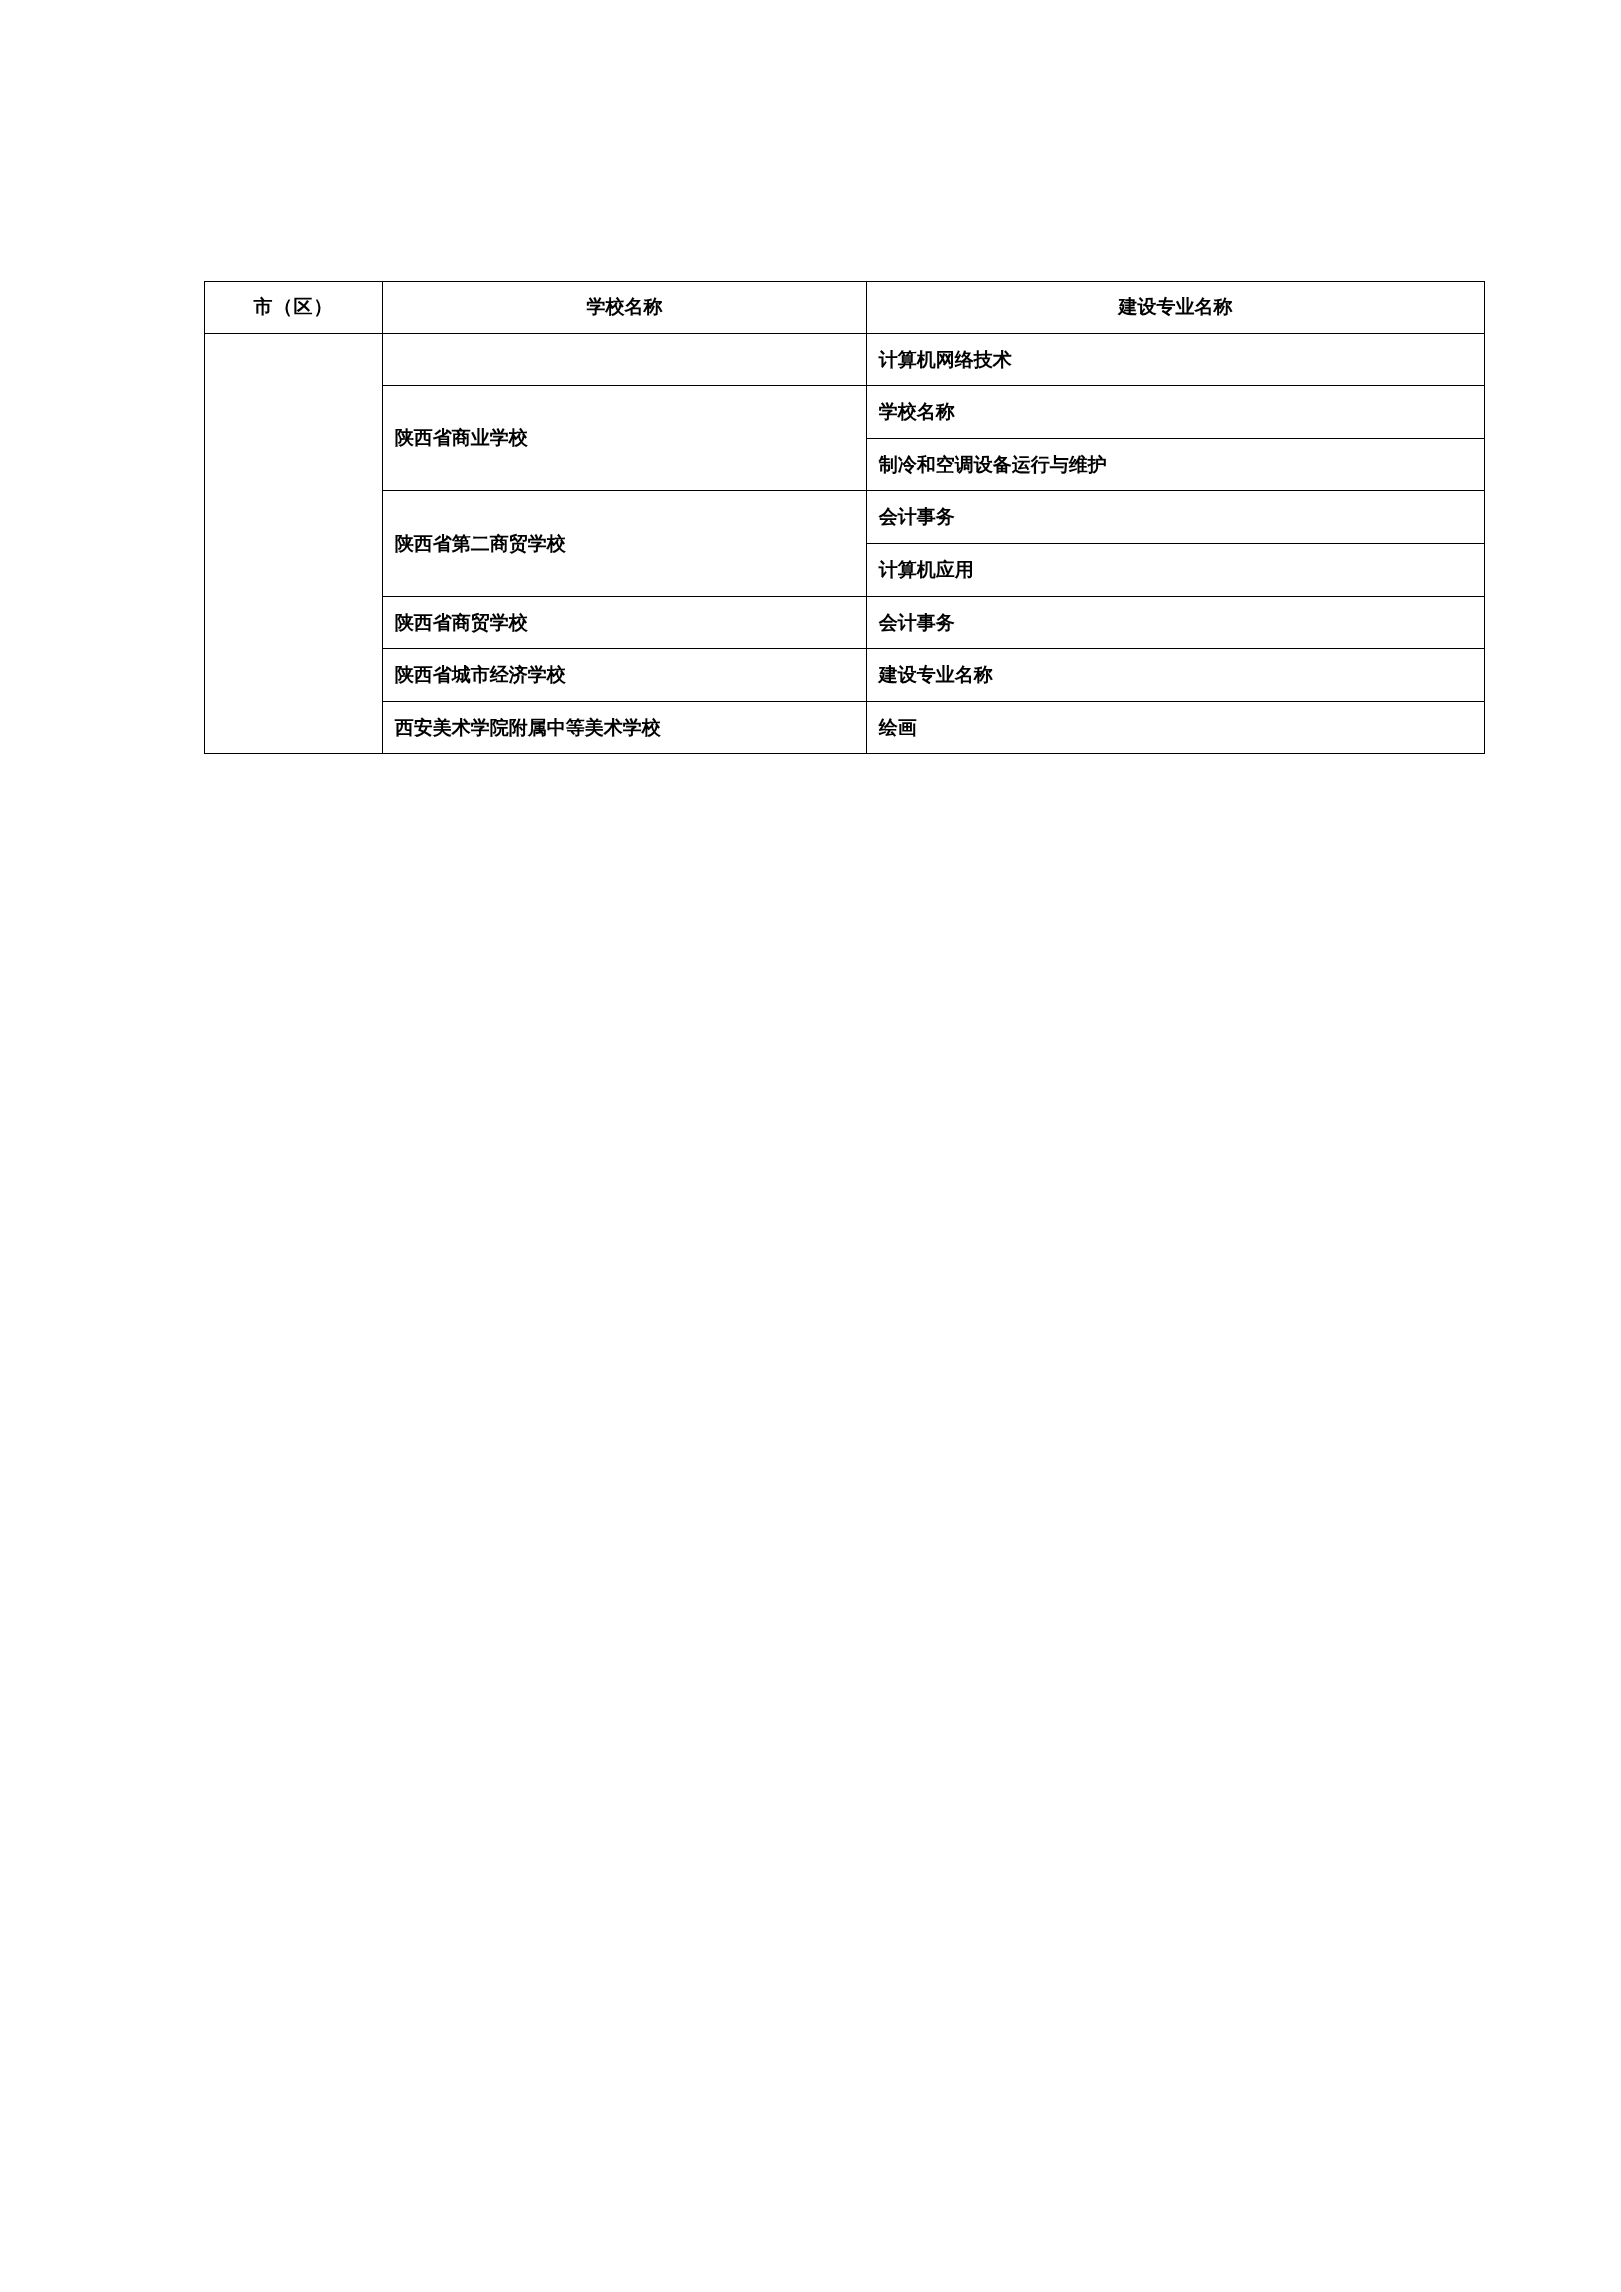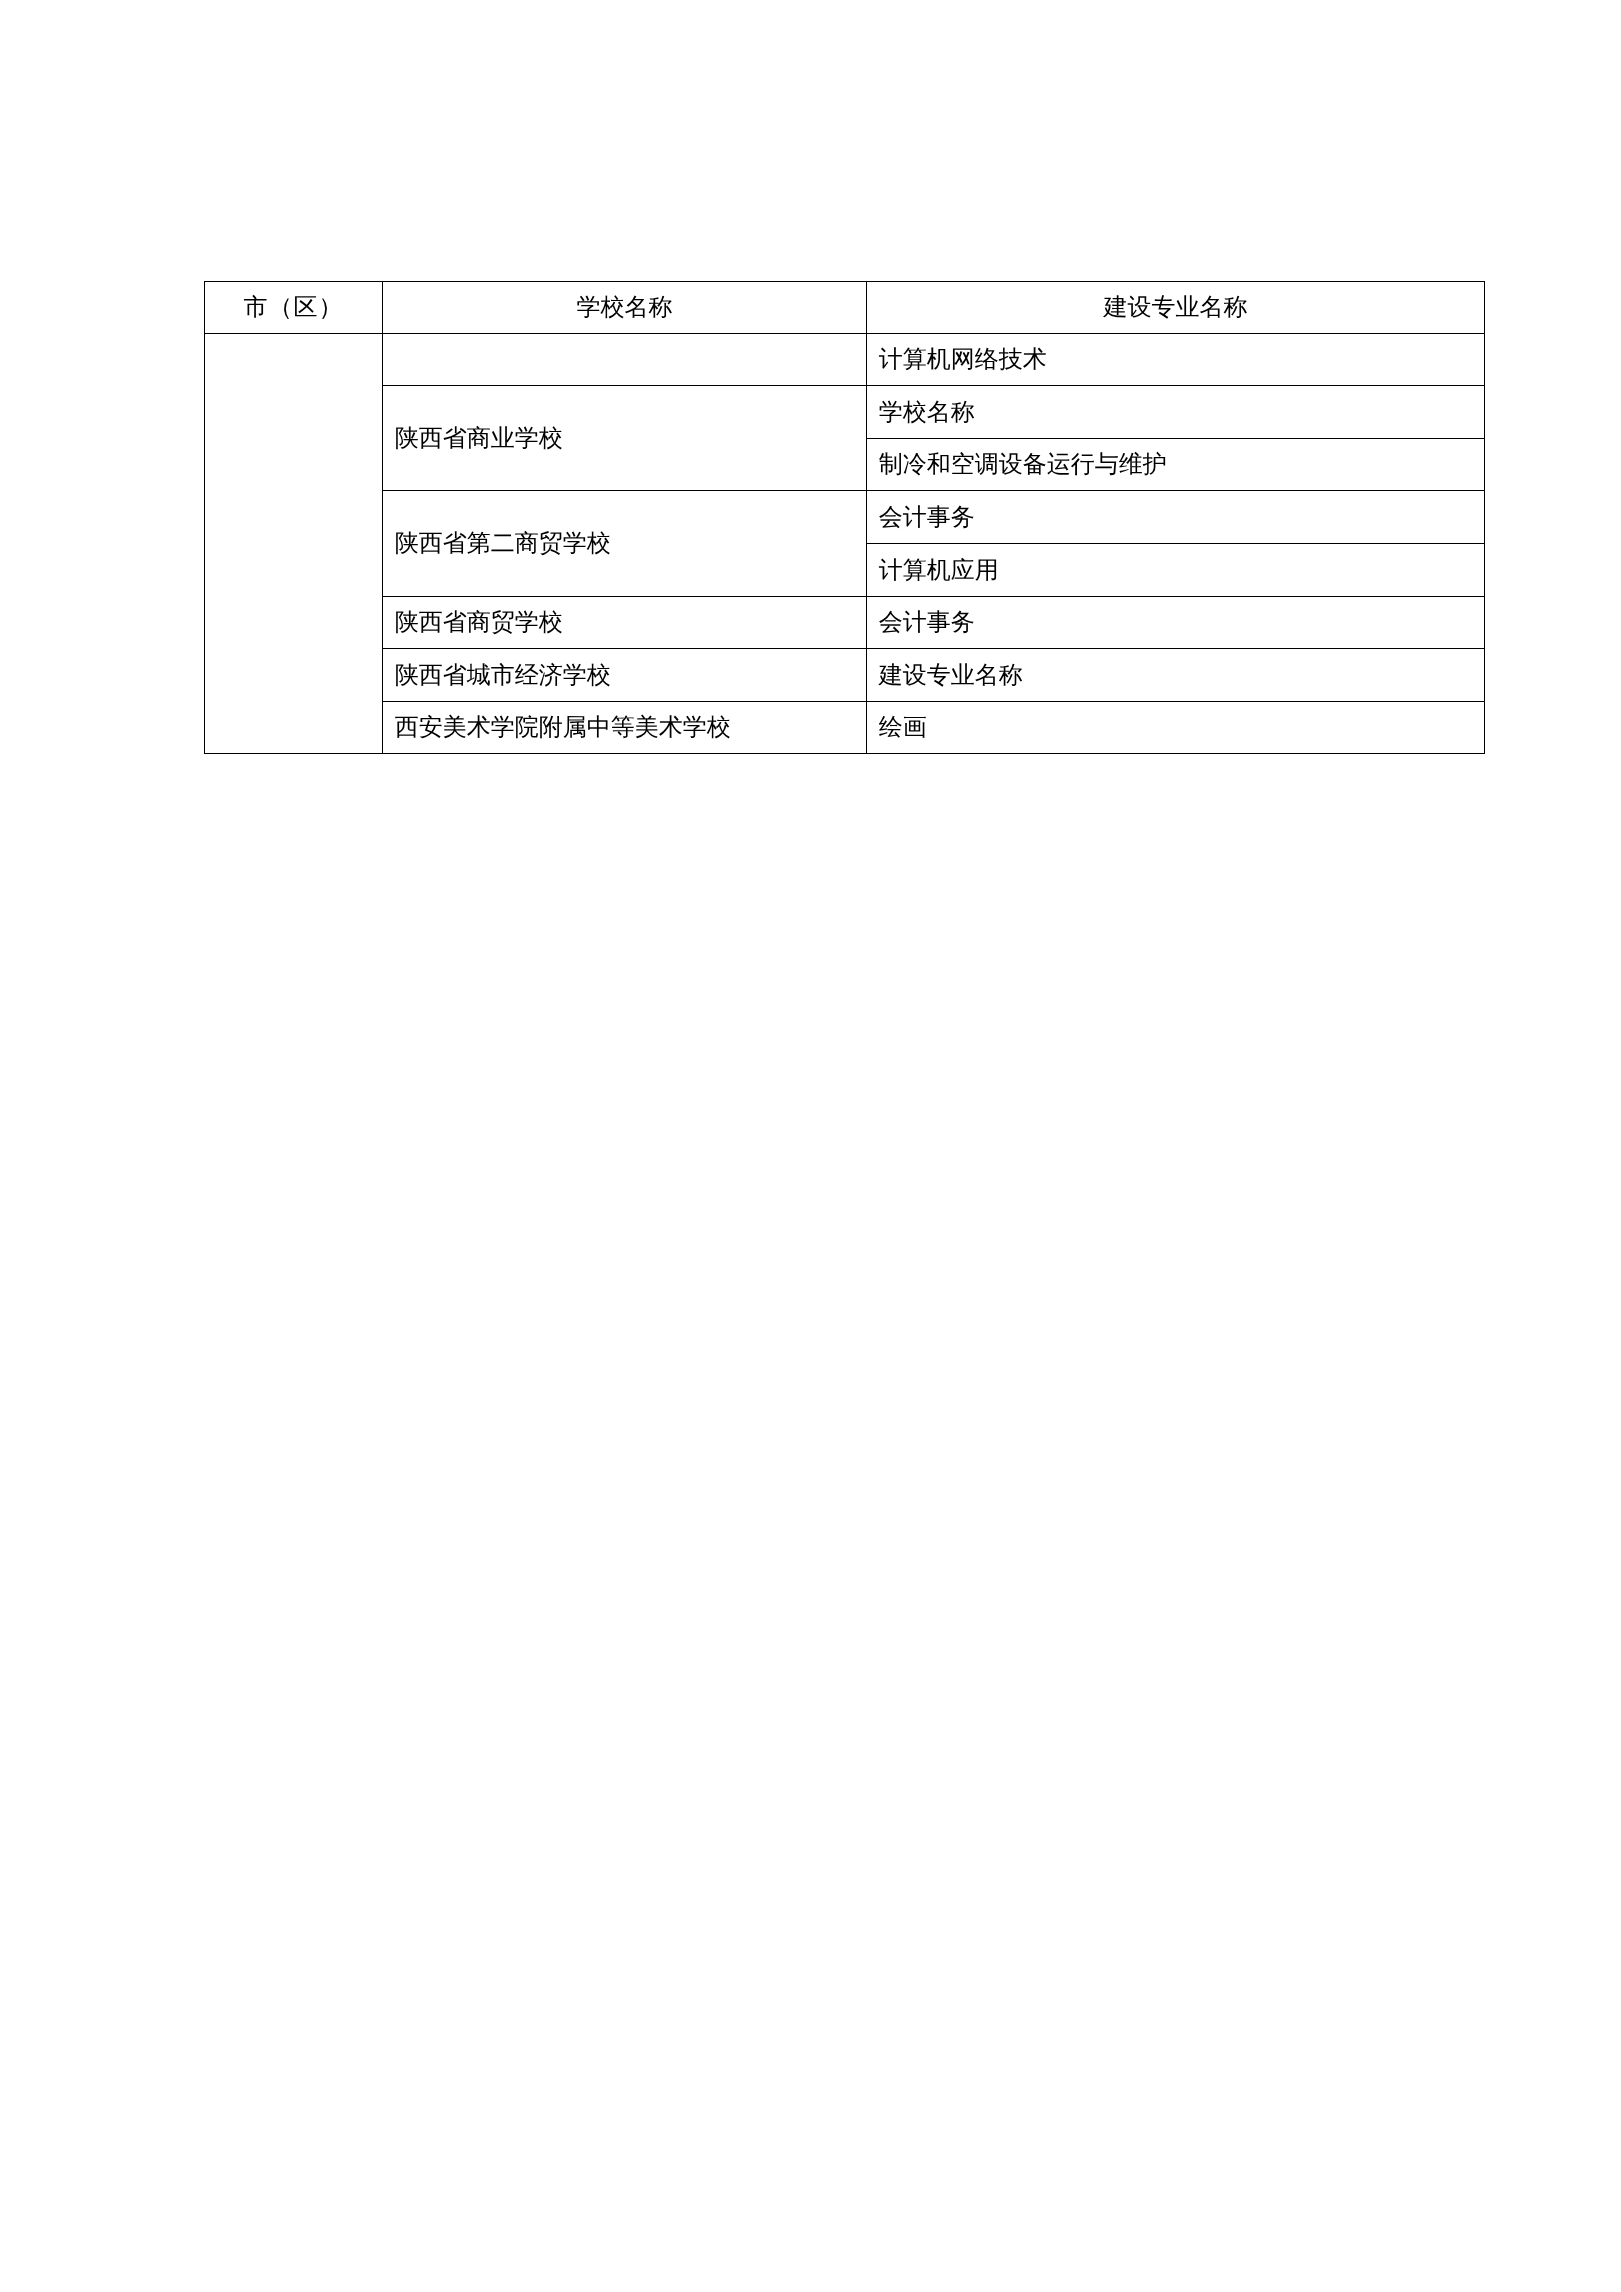--- a/index.html
+++ b/index.html
@@ -29,22 +29,22 @@
     width: 1215px;
   }
   table.doc-table {
     border-collapse: collapse;
     width: 1215px;
     table-layout: fixed;
   }
   table.doc-table td,
   table.doc-table th {
     border: 1.6px solid #000000;
-    font-weight: normal;
-    font-size: 24px;
+    font-weight: bold;
+    font-size: 19px;
     line-height: 1.35;
     padding: 7.8px 11.8px;
     vertical-align: middle;
     font-family: "Liberation Serif", serif;
   }
   .col-city { width: 178px; }
   .col-school { width: 484px; margin-left: 36px; }
   .col-major { width: 618px; }
 
   th.head-cell {

